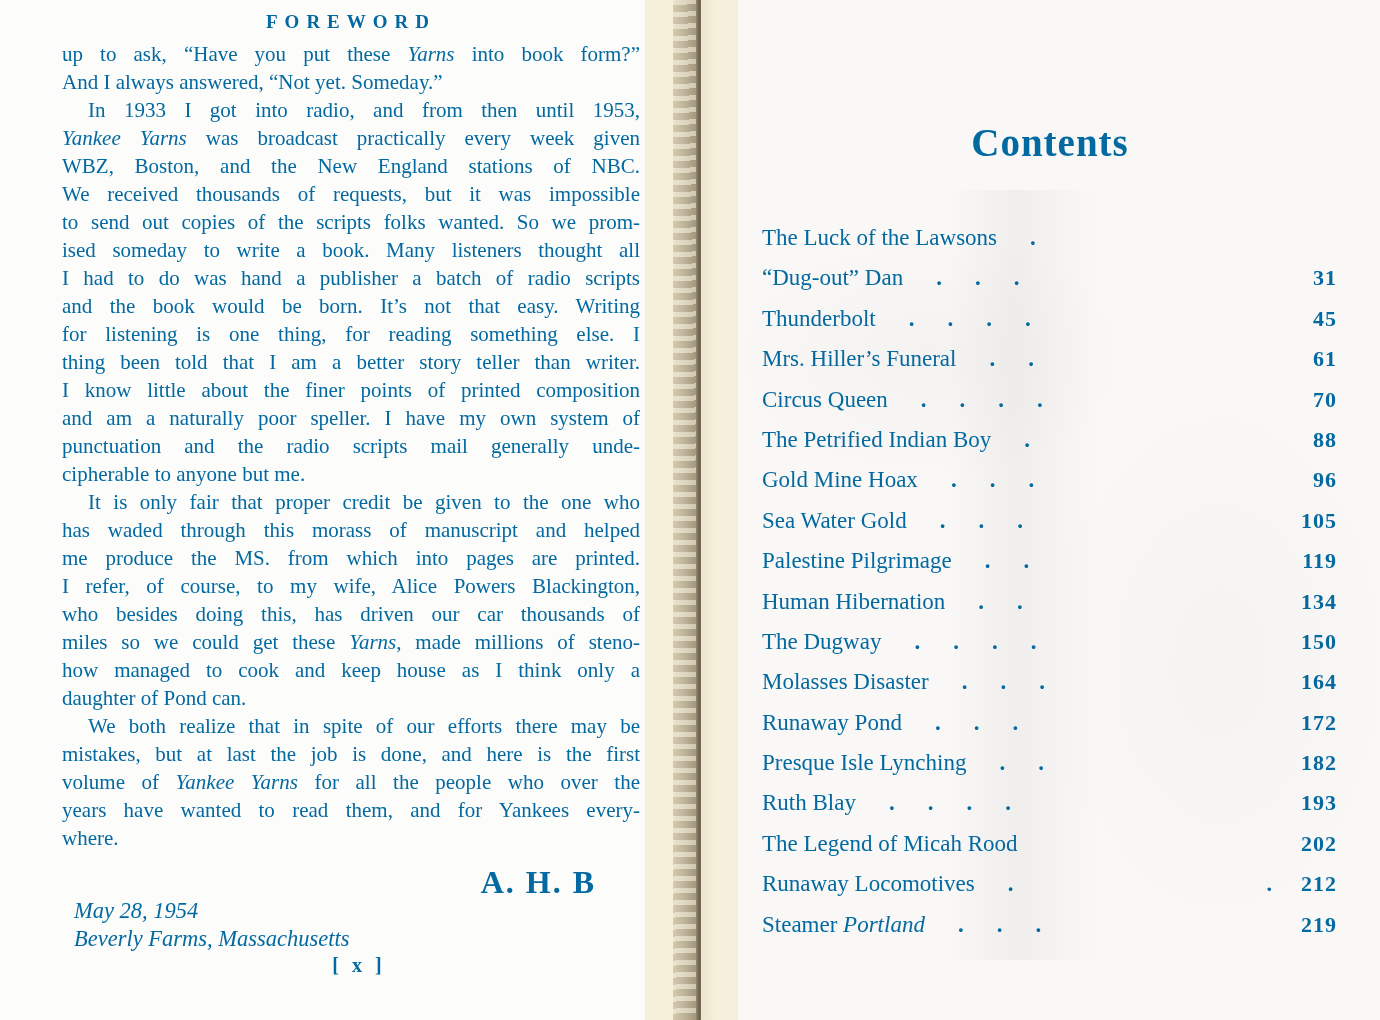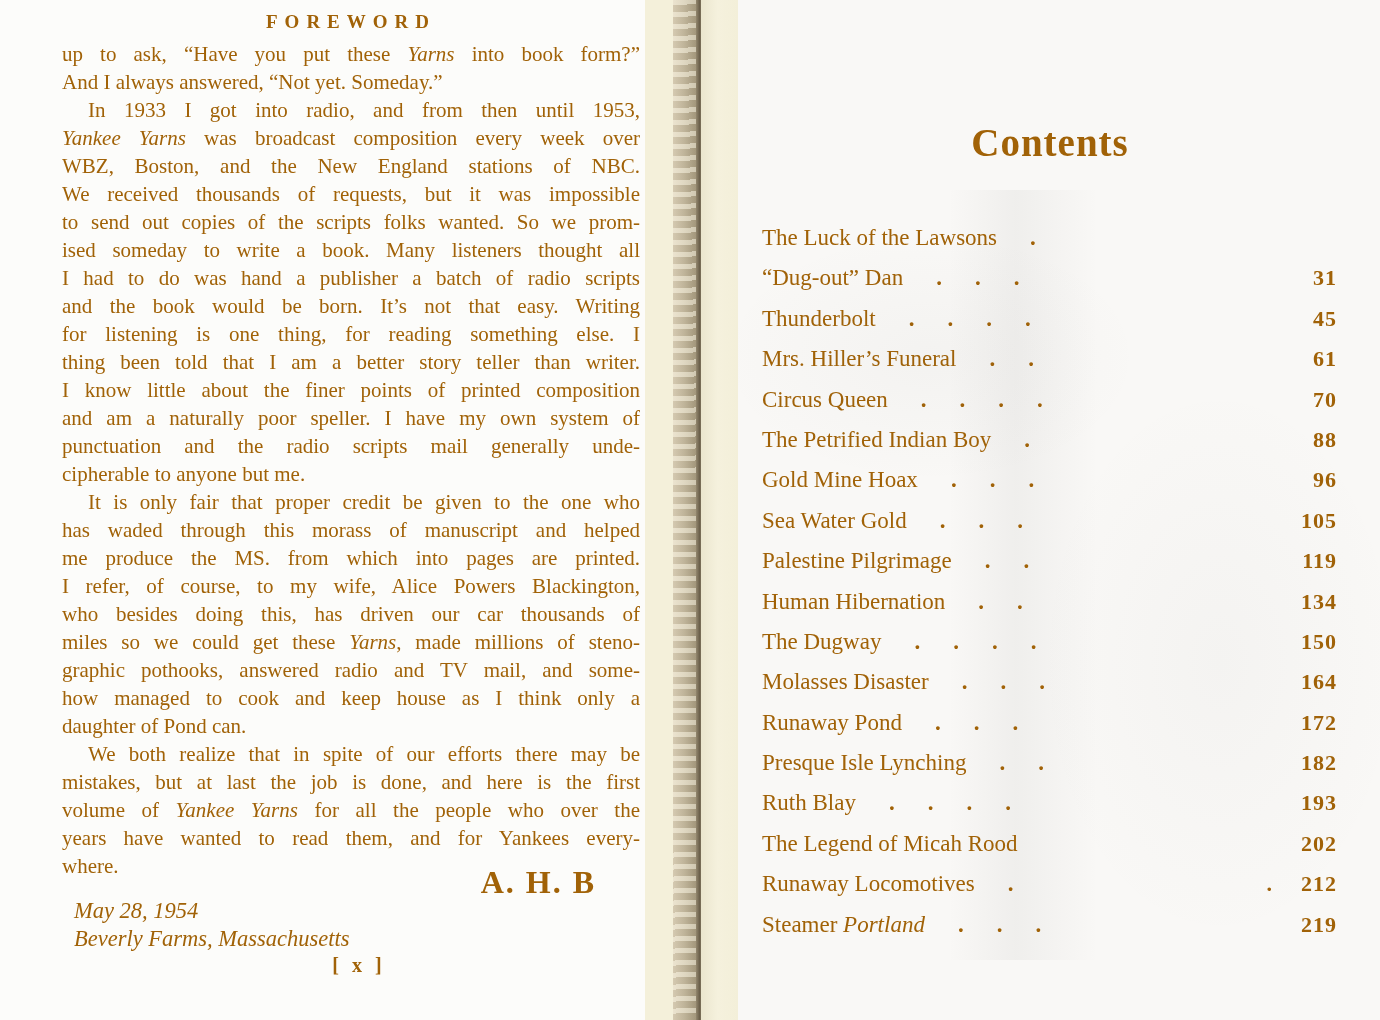--- a/index.html
+++ b/index.html
@@ -3,21 +3,21 @@
 <meta charset="utf-8">
 <style>
   html, body { margin: 0; padding: 0; }
   .canvas {
     position: relative;
     width: 1380px;
     height: 1020px;
     overflow: hidden;
     background: #fbfaf6;
     font-family: "Liberation Serif", serif;
-    color: #a16207;
+    color: #0369a1;
   }
 
   
   .left-page {
     position: absolute; left: 0; top: 0;
     width: 645px; height: 1020px;
     background: #fcfcfa;
   }
   .foreword-title {
     position: absolute; left: 62px; top: 11px; width: 578px;
@@ -102,40 +102,39 @@
 <body>
 
 <div class="canvas">
 
   <div class="left-page">
     <div class="foreword-title">FOREWORD</div>
     <div class="foreword-body" id="left-body">
         <div class="line last-just"><span>up to ask, “Have you put these </span><i>Yarns</i><span> into book form?”</span></div>
         <div class="line last-left"><span>And I always answered, “Not yet.  Someday.”</span></div>
         <div class="line last-just ind"><span>In 1933 I got into radio, and from then until 1953,</span></div>
-        <div class="line last-just"><i>Yankee Yarns</i><span> was broadcast composition every week over</span></div>
+        <div class="line last-just"><i>Yankee Yarns</i><span> was broadcast practically every week given</span></div>
         <div class="line last-just"><span>WBZ, Boston, and the New England stations of NBC.</span></div>
         <div class="line last-just"><span>We received thousands of requests, but it was impossible</span></div>
         <div class="line last-just"><span>to send out copies of the scripts folks wanted.  So we prom-</span></div>
         <div class="line last-just"><span>ised someday to write a book.  Many listeners thought all</span></div>
         <div class="line last-just"><span>I had to do was hand a publisher a batch of radio scripts</span></div>
         <div class="line last-just"><span>and the book would be born.  It’s not that easy.  Writing</span></div>
         <div class="line last-just"><span>for listening is one thing, for reading something else.  I</span></div>
         <div class="line last-just"><span>thing been told that I am a better story teller than writer.</span></div>
         <div class="line last-just"><span>I know little about the finer points of printed composition</span></div>
         <div class="line last-just"><span>and am a naturally poor speller.  I have my own system of</span></div>
         <div class="line last-just"><span>punctuation and the radio scripts mail generally unde-</span></div>
         <div class="line last-left"><span>cipherable to anyone but me.</span></div>
         <div class="line last-just ind"><span>It is only fair that proper credit be given to the one who</span></div>
         <div class="line last-just"><span>has waded through this morass of manuscript and helped</span></div>
         <div class="line last-just"><span>me produce the MS. from which into pages are printed.</span></div>
         <div class="line last-just"><span>I refer, of course, to my wife, Alice Powers Blackington,</span></div>
         <div class="line last-just"><span>who besides doing this, has driven our car thousands of</span></div>
         <div class="line last-just"><span>miles so we could get these </span><i>Yarns</i><span>, made millions of steno-</span></div>
-        <div class="line last-just"><span>graphic pothooks, answered radio and TV mail, and some-</span></div>
         <div class="line last-just"><span>how managed to cook and keep house as I think only a</span></div>
         <div class="line last-left"><span>daughter of Pond can.</span></div>
         <div class="line last-just ind"><span>We both realize that in spite of our efforts there may be</span></div>
         <div class="line last-just"><span>mistakes, but at last the job is done, and here is the first</span></div>
         <div class="line last-just"><span>volume of </span><i>Yankee Yarns</i><span> for all the people who over the</span></div>
         <div class="line last-just"><span>years have wanted to read them, and for Yankees every-</span></div>
         <div class="line last-left"><span>where.</span></div>
       </div>
     <div class="signature">A. H. B</div>
     <div class="dateline">

